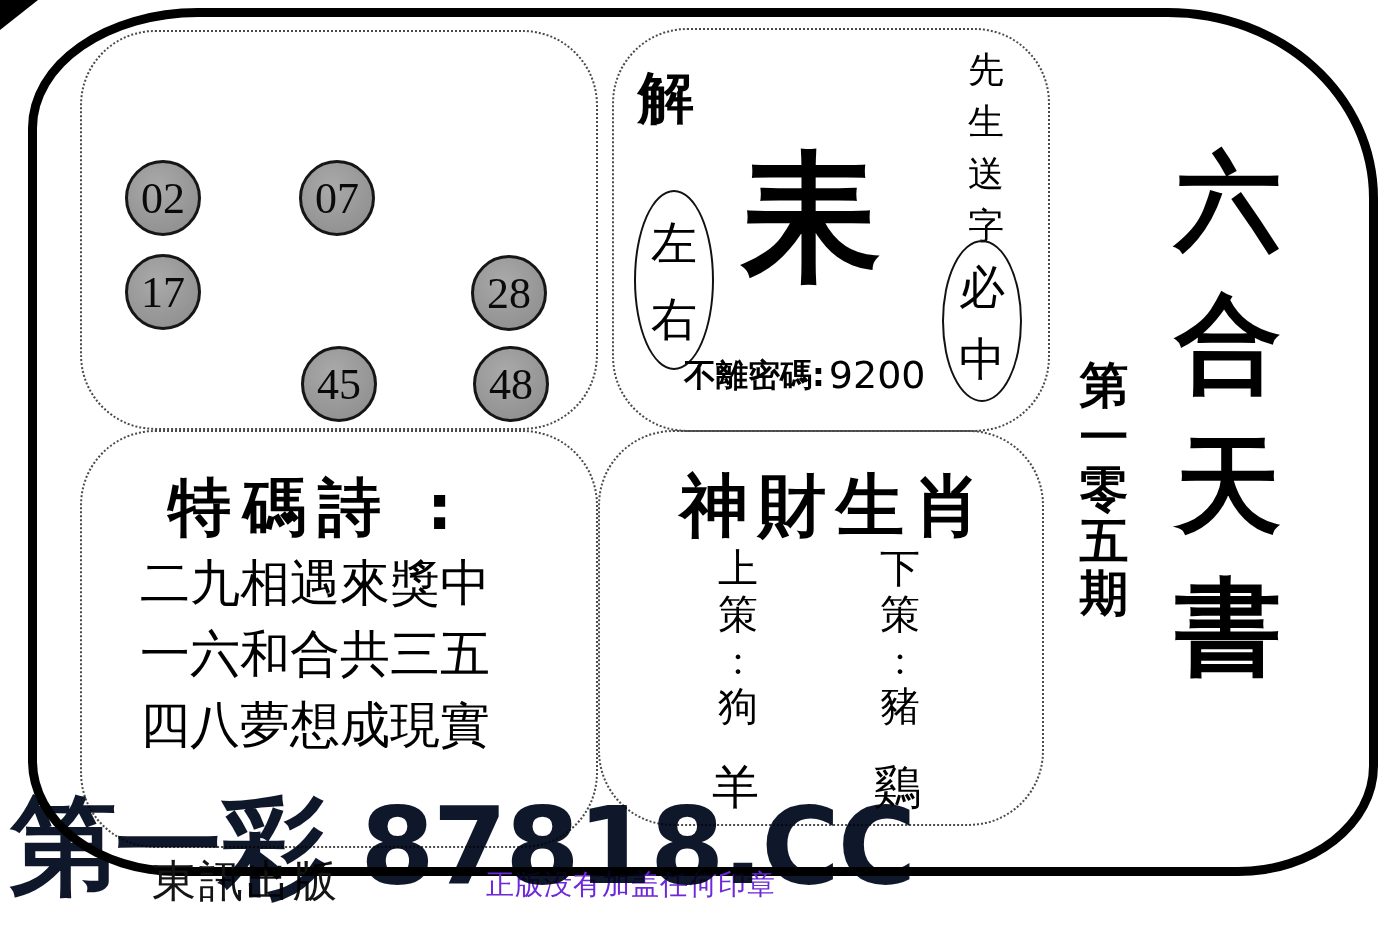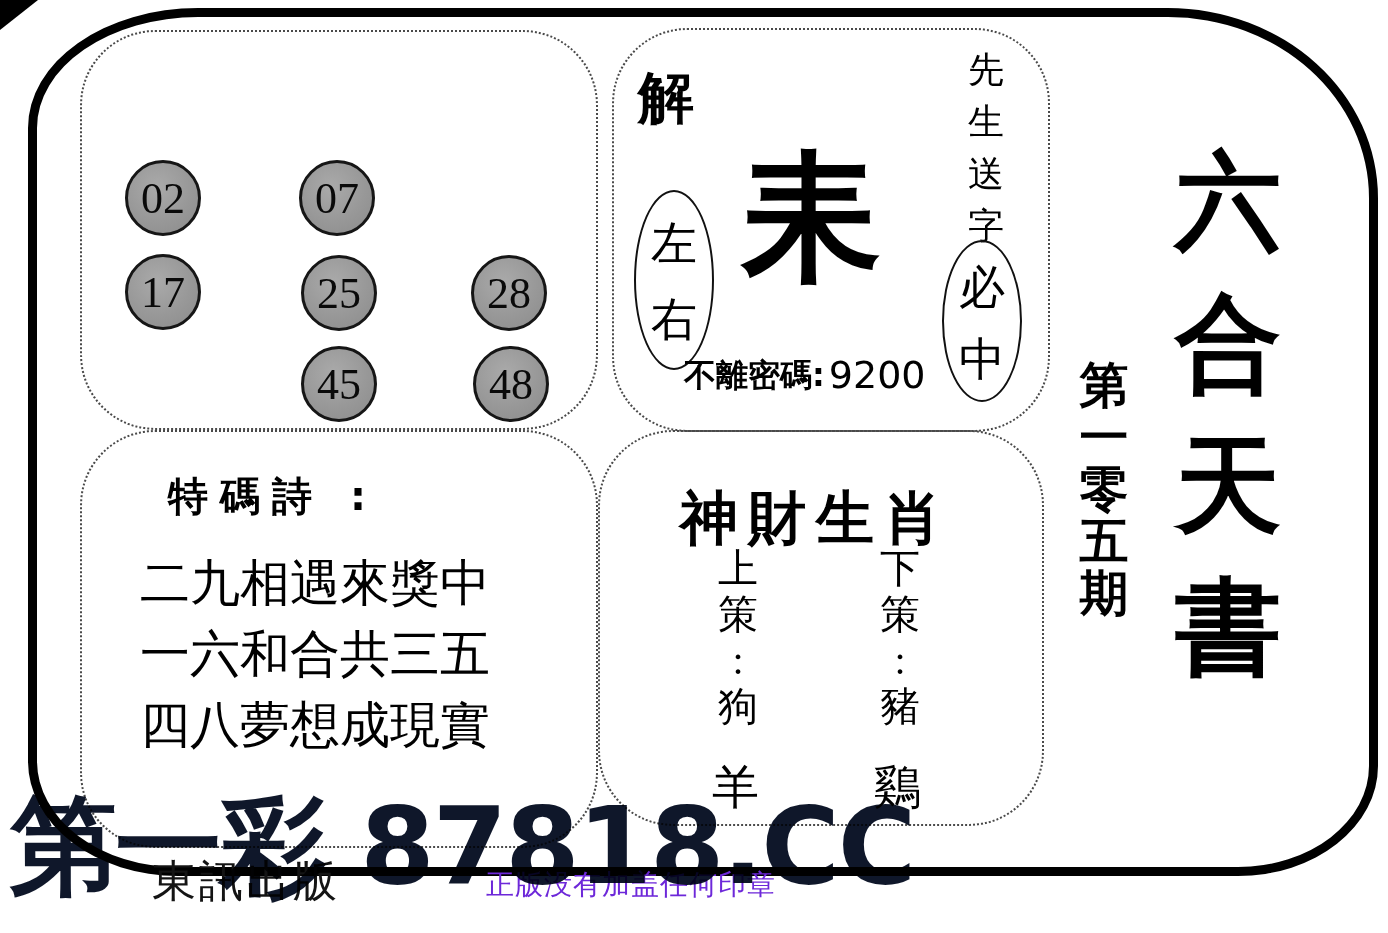--- a/index.html
+++ b/index.html
@@ -52,25 +52,25 @@
   }
   .oval-lr{left:20px;top:160px;width:80px;height:180px;font-size:46px;line-height:76px;padding-top:14px;box-sizing:border-box;}
   .main-char{left:128px;top:118px;font-size:140px;line-height:1;font-family:"DejaVu Sans",sans-serif;font-weight:900;}
   .pw-row{left:70px;top:326px;display:flex;align-items:center;white-space:nowrap;}
   .pw-label{font-size:32px;line-height:1;}
   .pw-value{font-size:38px;font-family:"DejaVu Sans","Liberation Sans",sans-serif;font-weight:400;margin-left:4px;line-height:1;}
   .vert-note{left:350px;top:14px;width:44px;font-size:36px;line-height:52px;text-align:center;}
   .oval-mh{left:328px;top:210px;width:80px;height:162px;font-size:46px;line-height:72px;padding-top:10px;box-sizing:border-box;}
 
   
-  .poem-title{left:86px;top:44px;font-size:40px;letter-spacing:12px;line-height:1;white-space:nowrap;text-align:center;}
+  .poem-title{left:86px;top:44px;font-size:63px;letter-spacing:12px;line-height:1;white-space:nowrap;text-align:center;}
   .poem-lines{left:58px;top:116px;font-size:50px;line-height:71px;letter-spacing:0px;white-space:nowrap;}
 
   
-  .zd-title{left:80px;top:57px;font-size:58px;letter-spacing:10px;line-height:1;white-space:nowrap;}
+  .zd-title{left:80px;top:40px;font-size:68px;letter-spacing:10px;line-height:1;white-space:nowrap;}
   .zcol{width:48px;text-align:center;font-size:40px;line-height:46px;}
   .zcol-upper{left:114px;top:114px;}
   .zcol-lower{left:276px;top:114px;}
   .zsecond{font-size:47px;line-height:1;}
   .zs-upper{left:112px;top:332px;}
   .zs-lower{left:274px;top:332px;}
 
   
   .mast-title{left:1168px;top:132px;width:120px;font-size:106px;line-height:142px;
     text-align:center;font-weight:600;}
@@ -95,21 +95,20 @@
 </head>
 <body>
 
 <div class="corner-artifact"></div>
 <div class="frame"></div>
 
 <div class="panel" id="panel-caishenbo">
   <div class="ball b0">02</div>
   <div class="ball b1">07</div>
   <div class="ball b3">17</div>
-  <div class="ball b4">25</div>
   <div class="ball b5">28</div>
   <div class="ball b7">45</div>
   <div class="ball b8">48</div>
 </div>
 
 <div class="panel" id="panel-jie">
   <div class="abs jie-label brush">解</div>
   <div class="oval oval-lr vstack">
       <div>左</div>
       <div>右</div>

